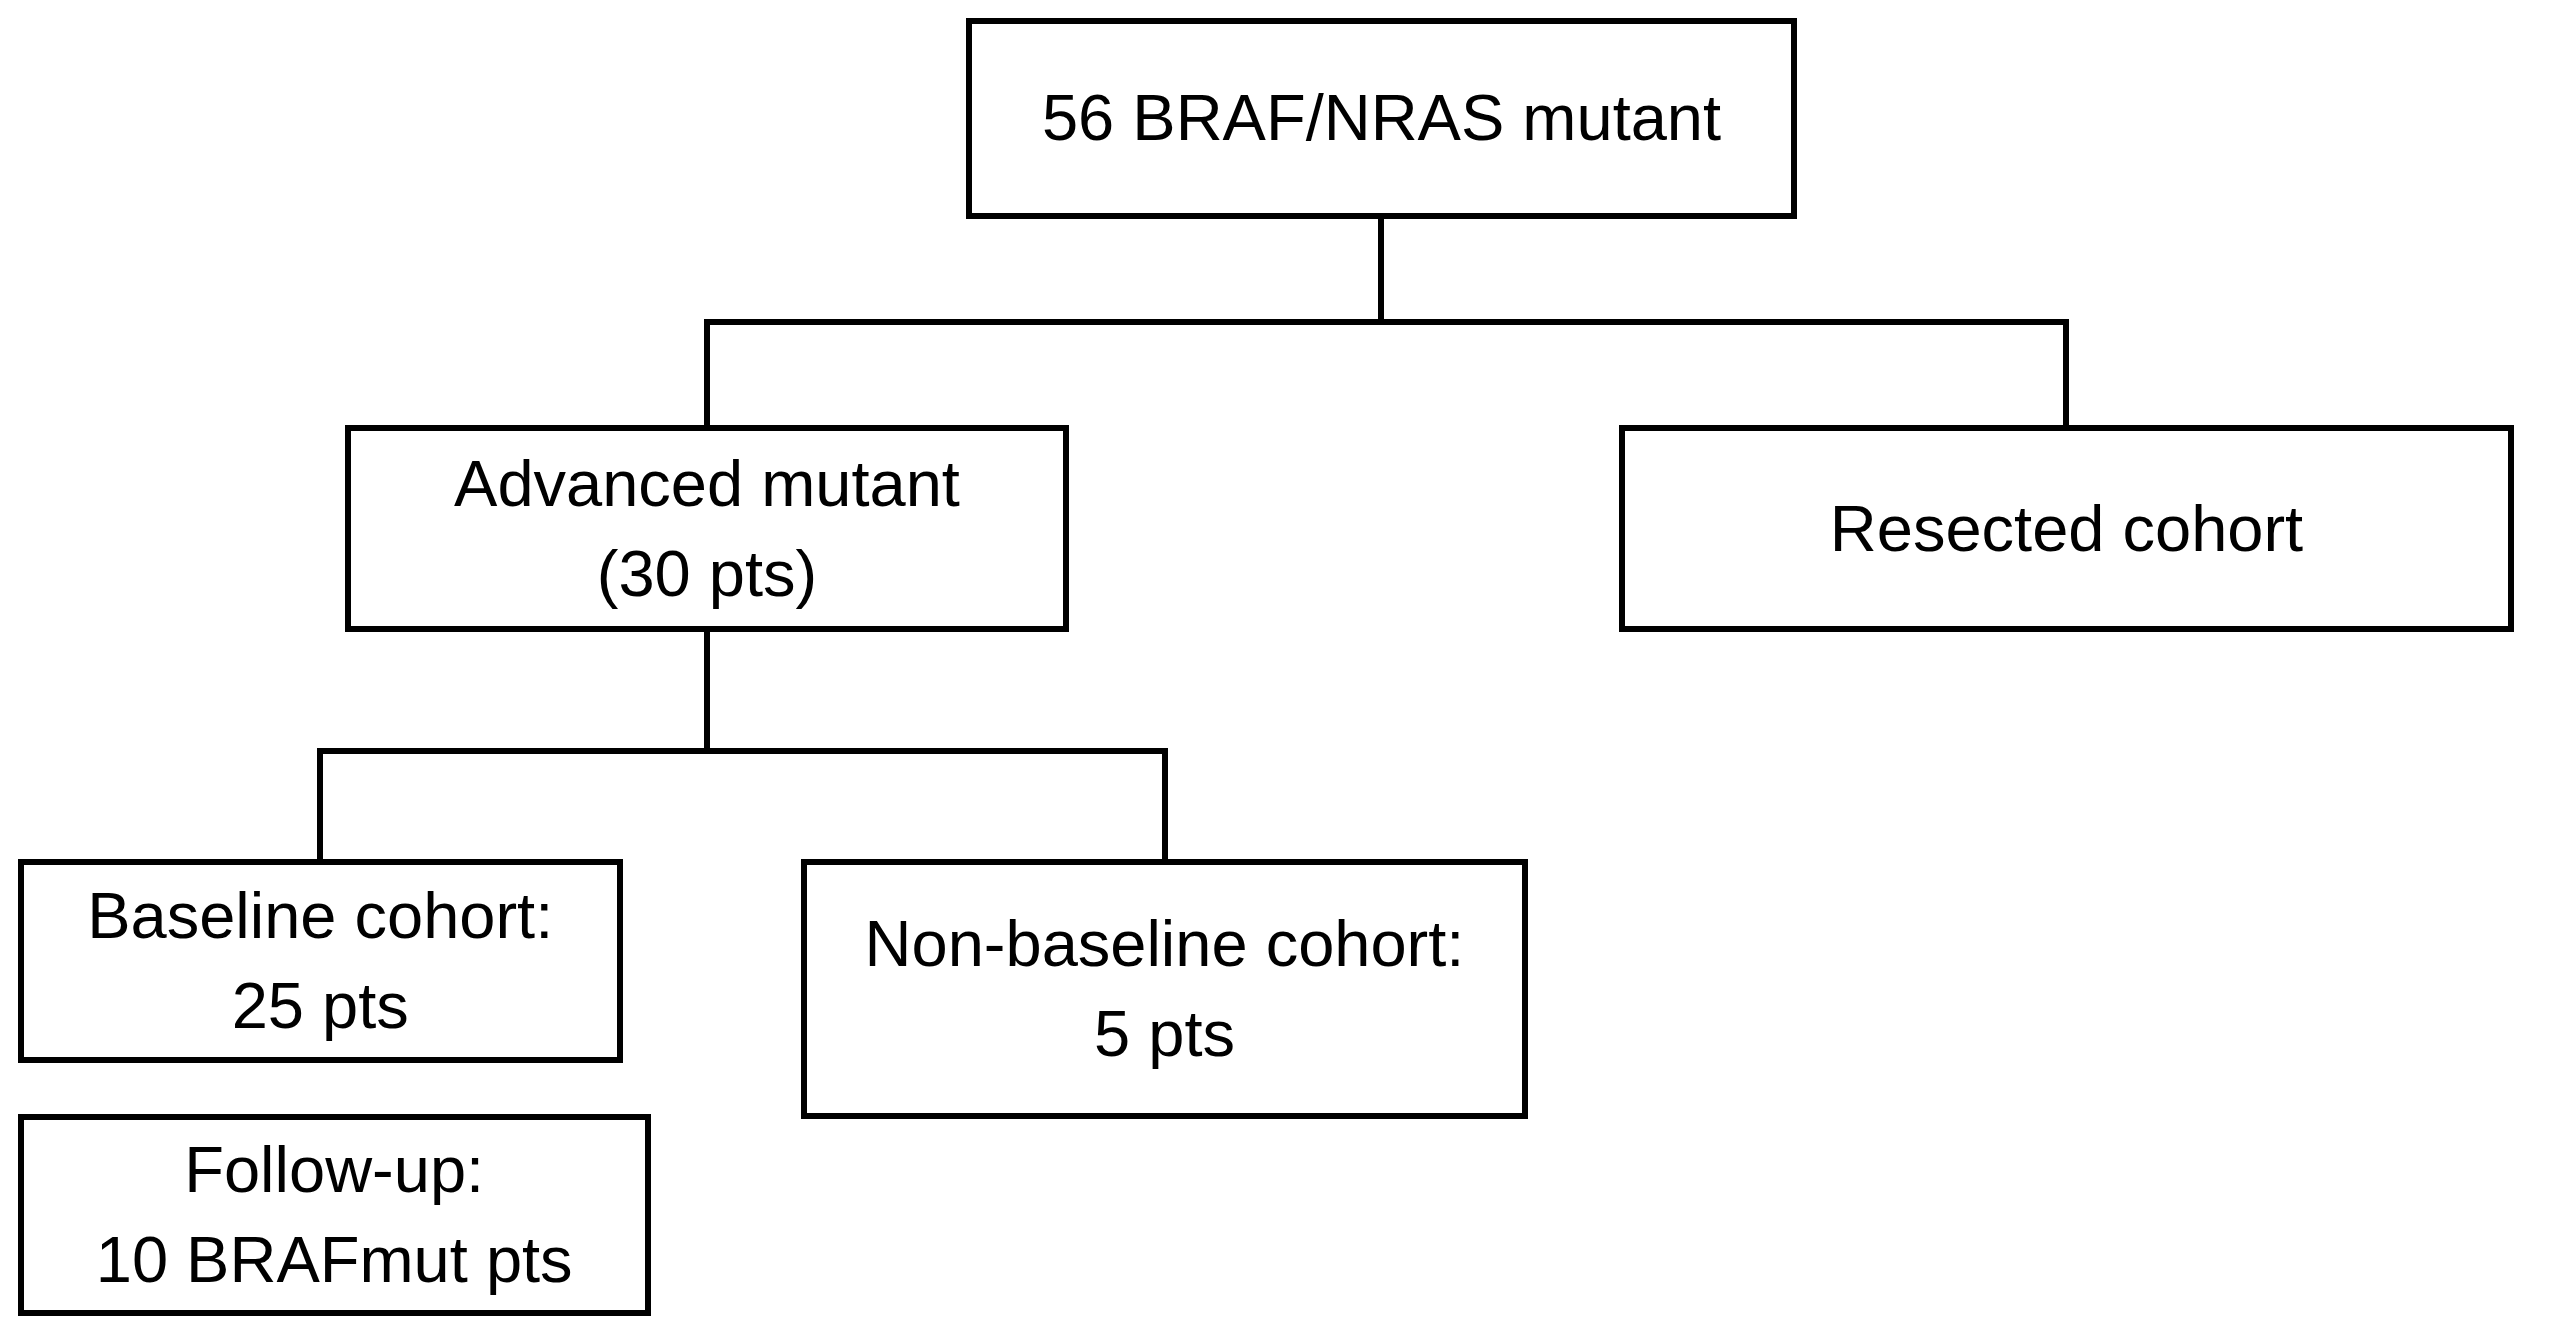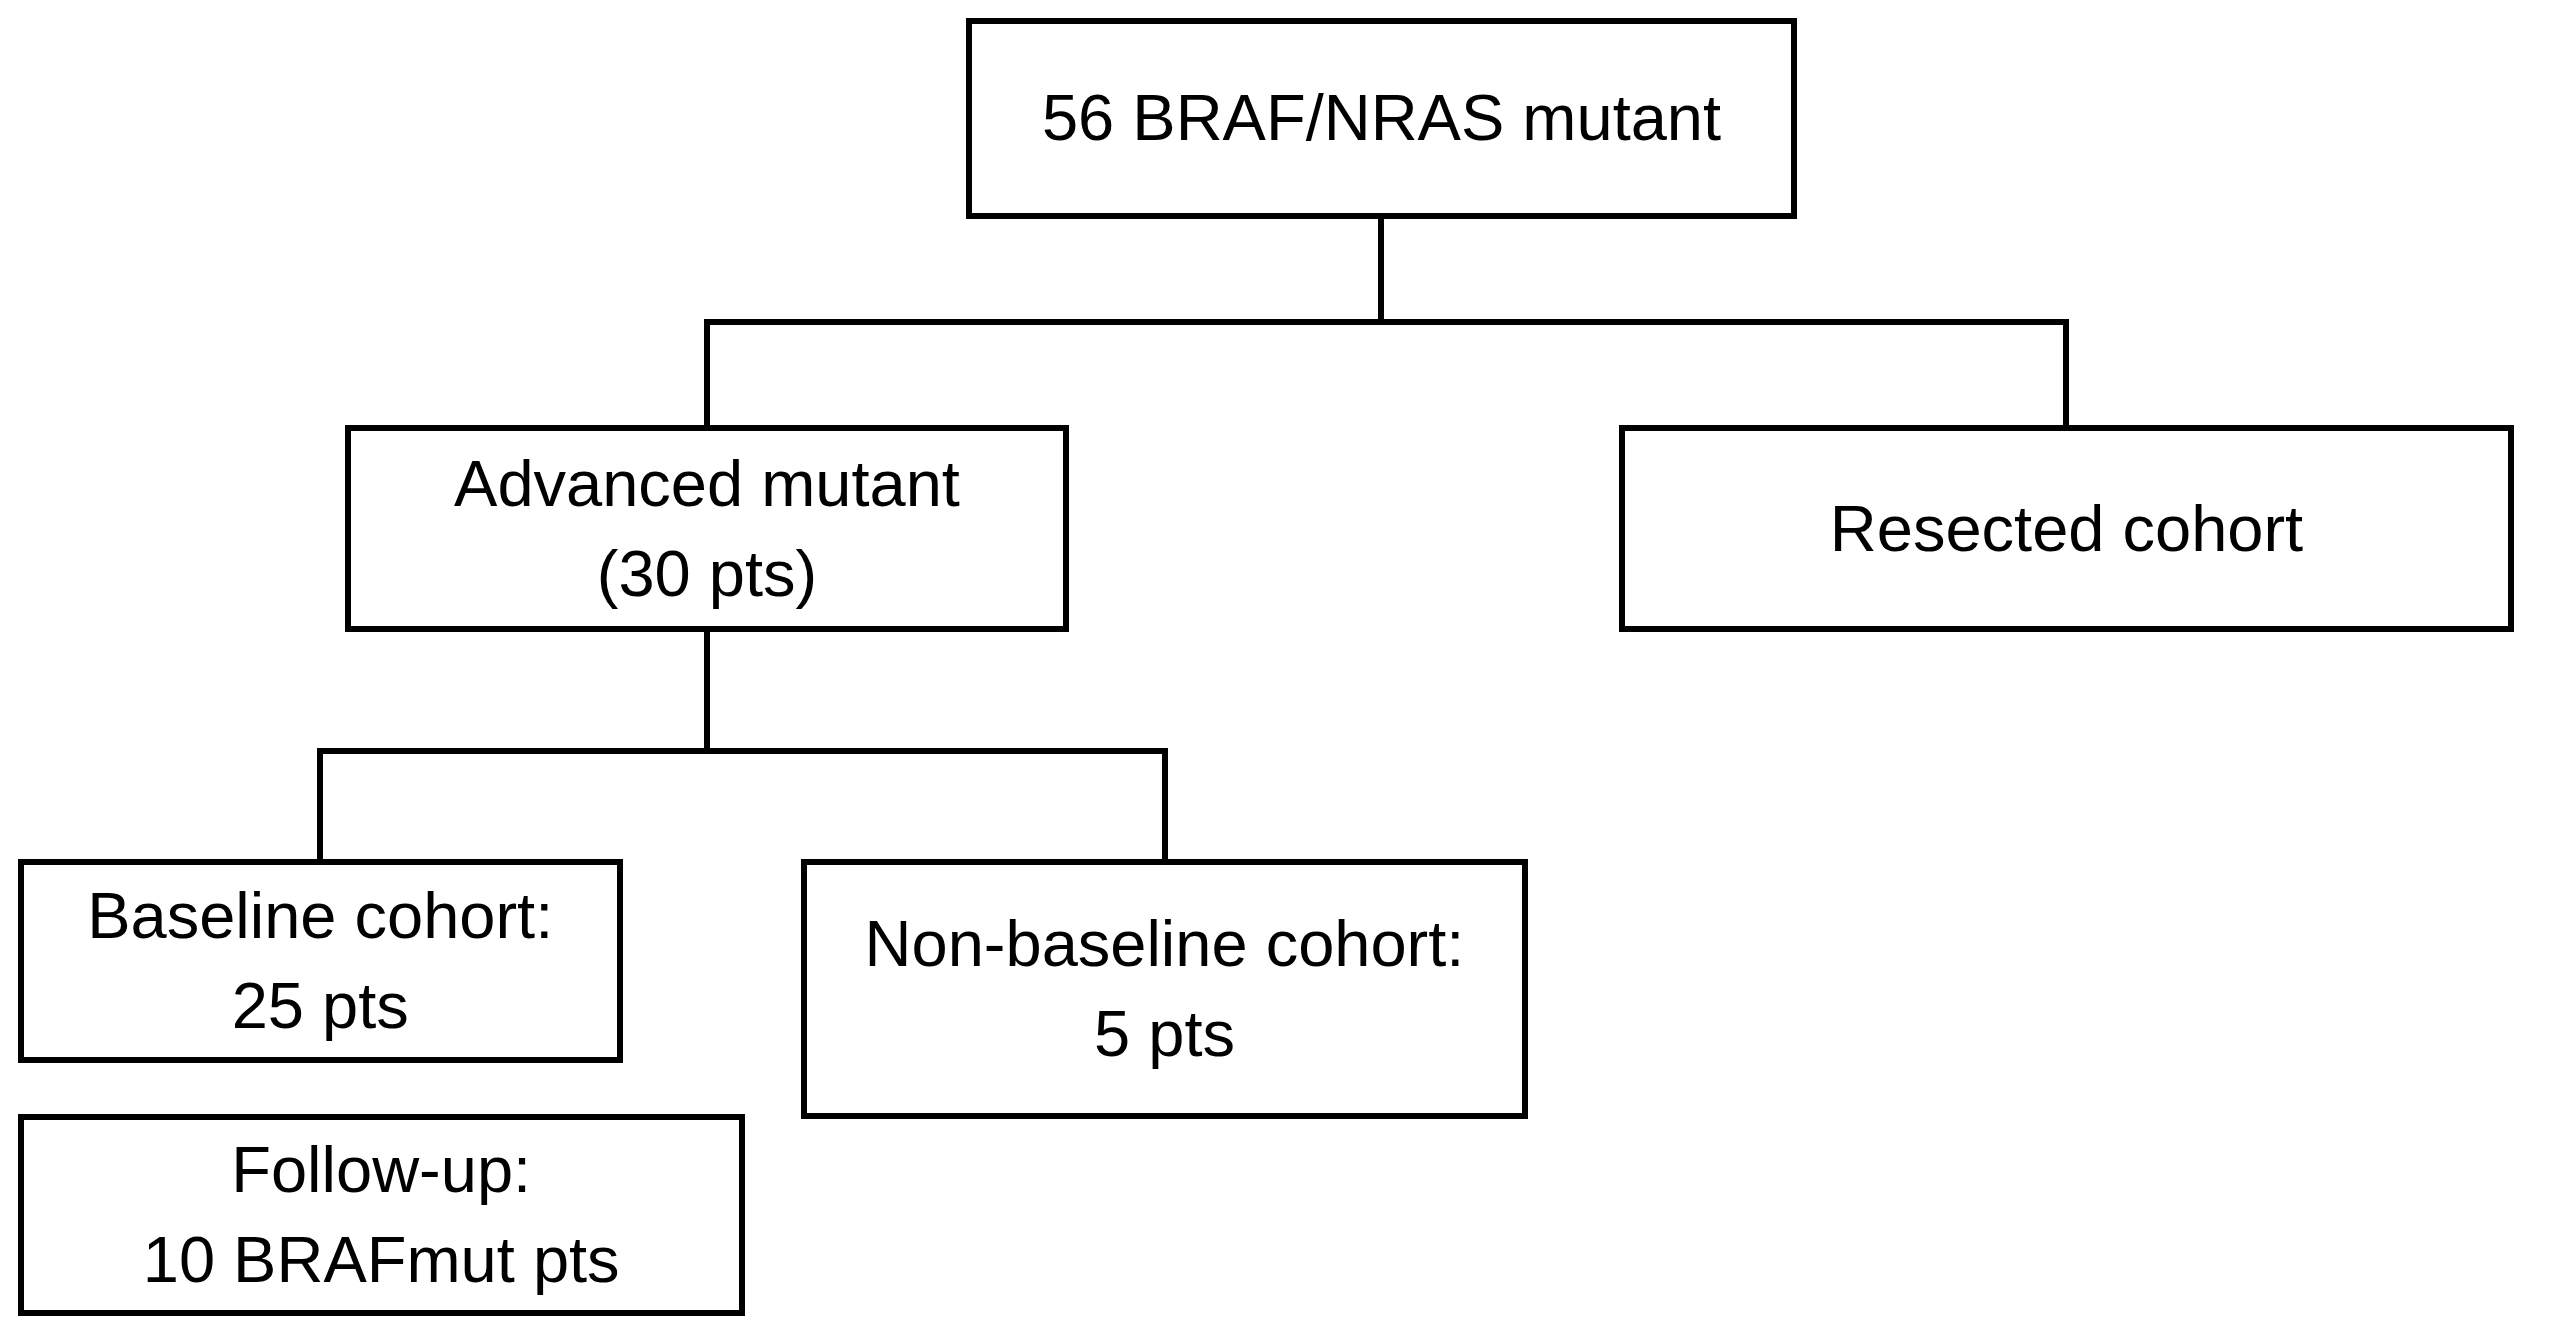--- a/index.html
+++ b/index.html
@@ -77,19 +77,19 @@
   <div class="node" style="left:17.7px; top:859px; width:605px; height:204px;">
     <span class="line">Baseline cohort:</span>
     <span class="line">25 pts</span>
   </div>
 
   <div class="node" style="left:801px; top:859px; width:727px; height:260px;">
     <span class="line">Non-baseline cohort:</span>
     <span class="line">5 pts</span>
   </div>
 
-  <div class="node" style="left:17.7px; top:1114px; width:727px; height:202px;">
+  <div class="node" style="left:17.7px; top:1114px; width:633px; height:202px;">
     <span class="line">Follow-up:</span>
     <span class="line">10 BRAFmut pts</span>
   </div>
 
 </div>
 
 
 </body></html>

